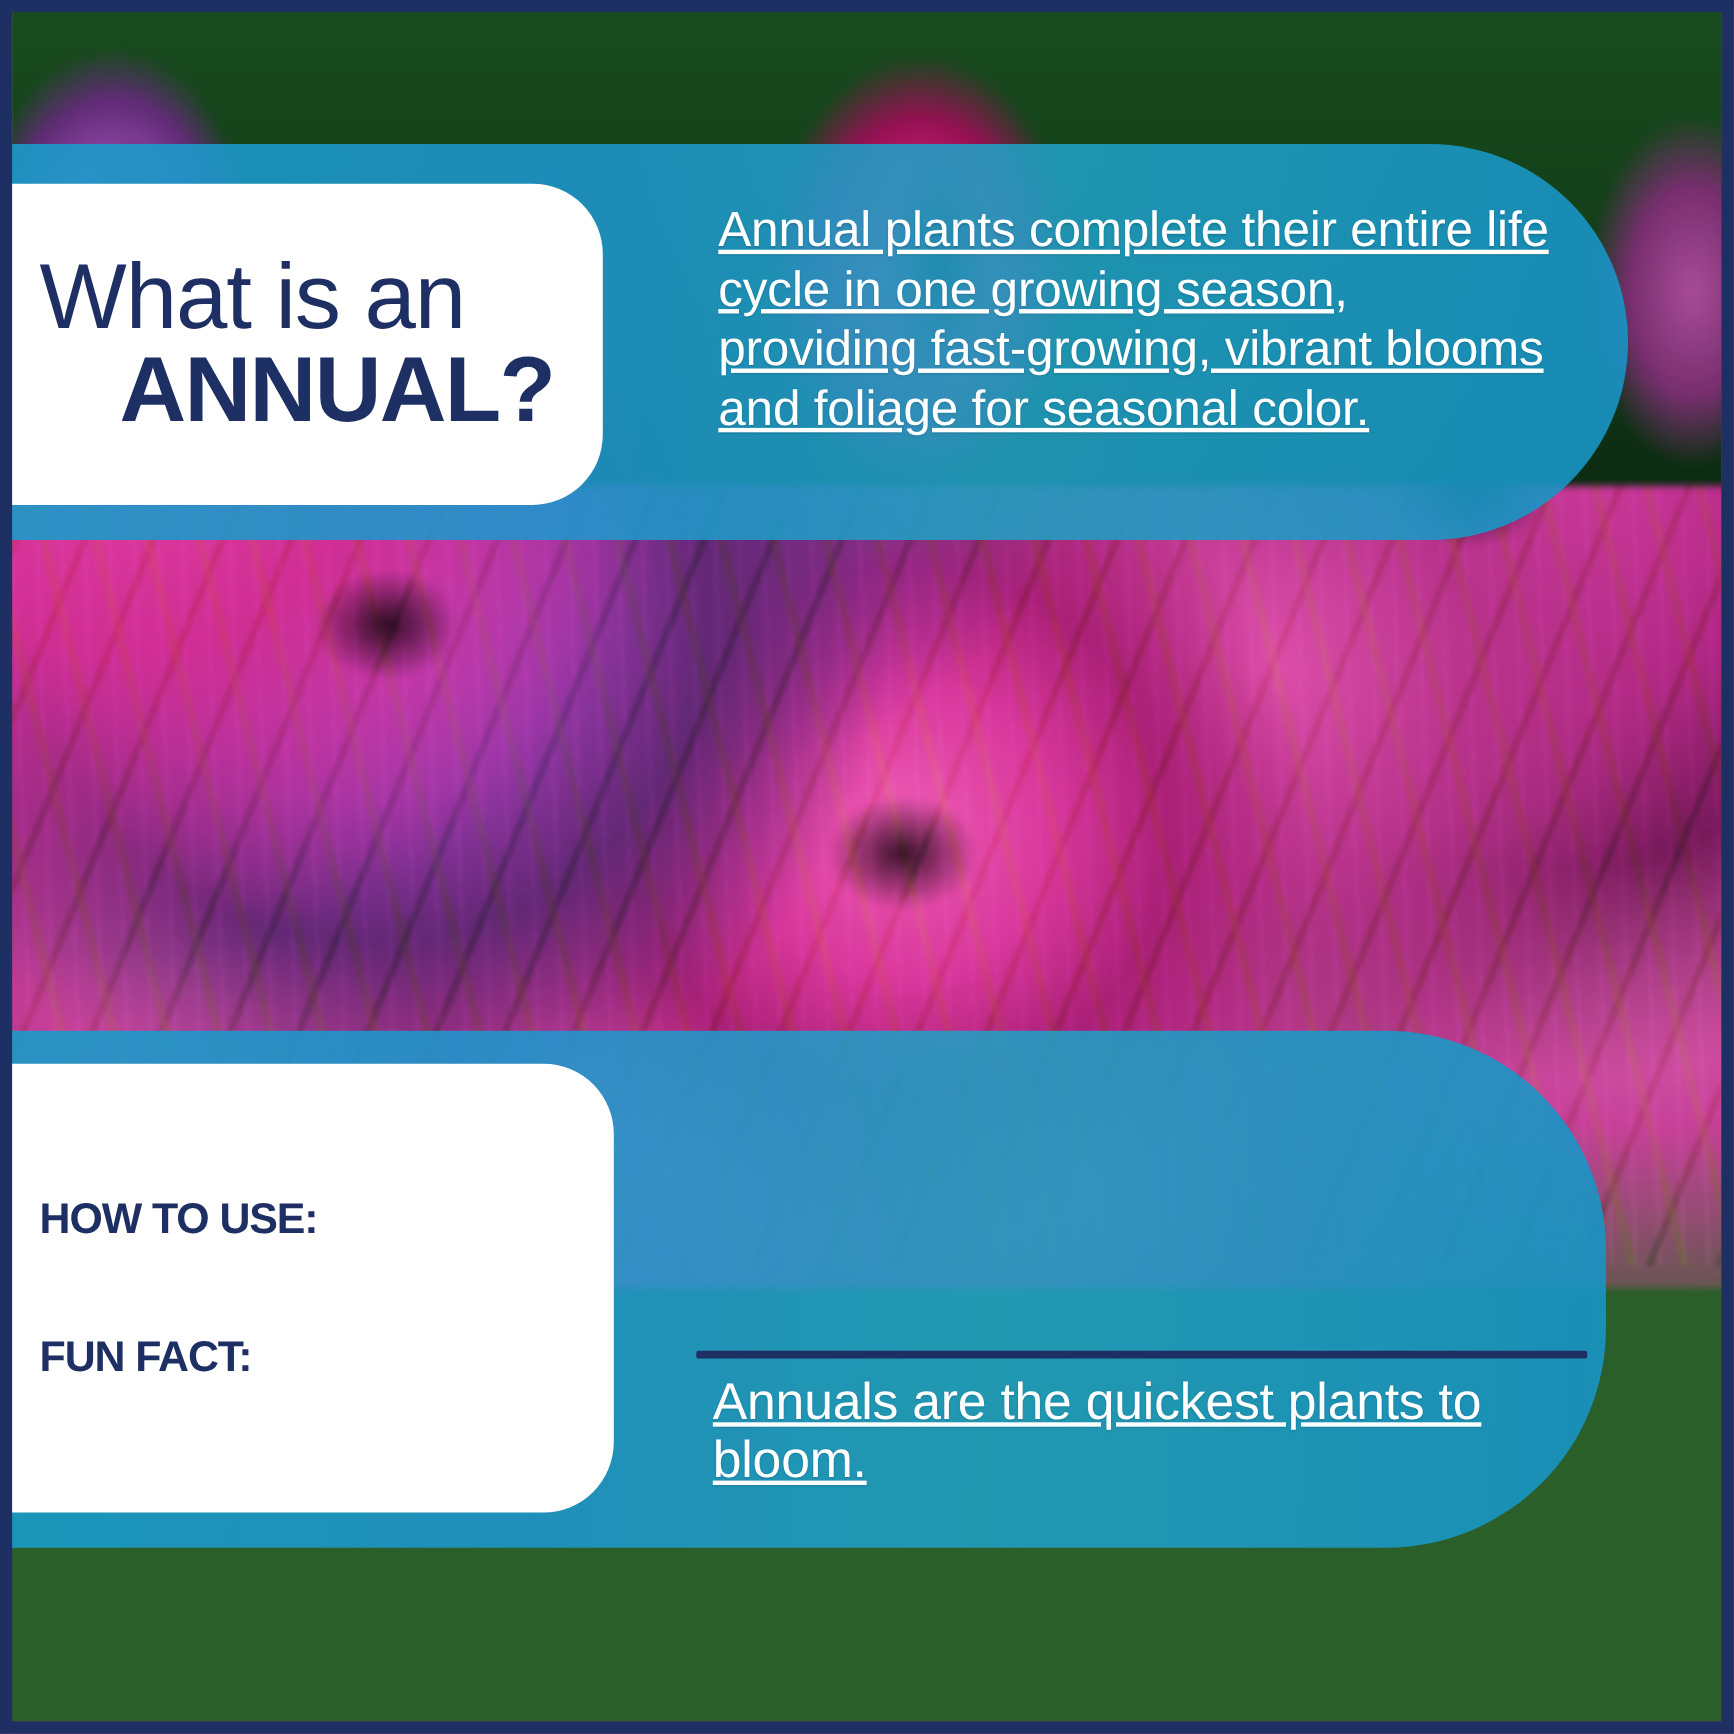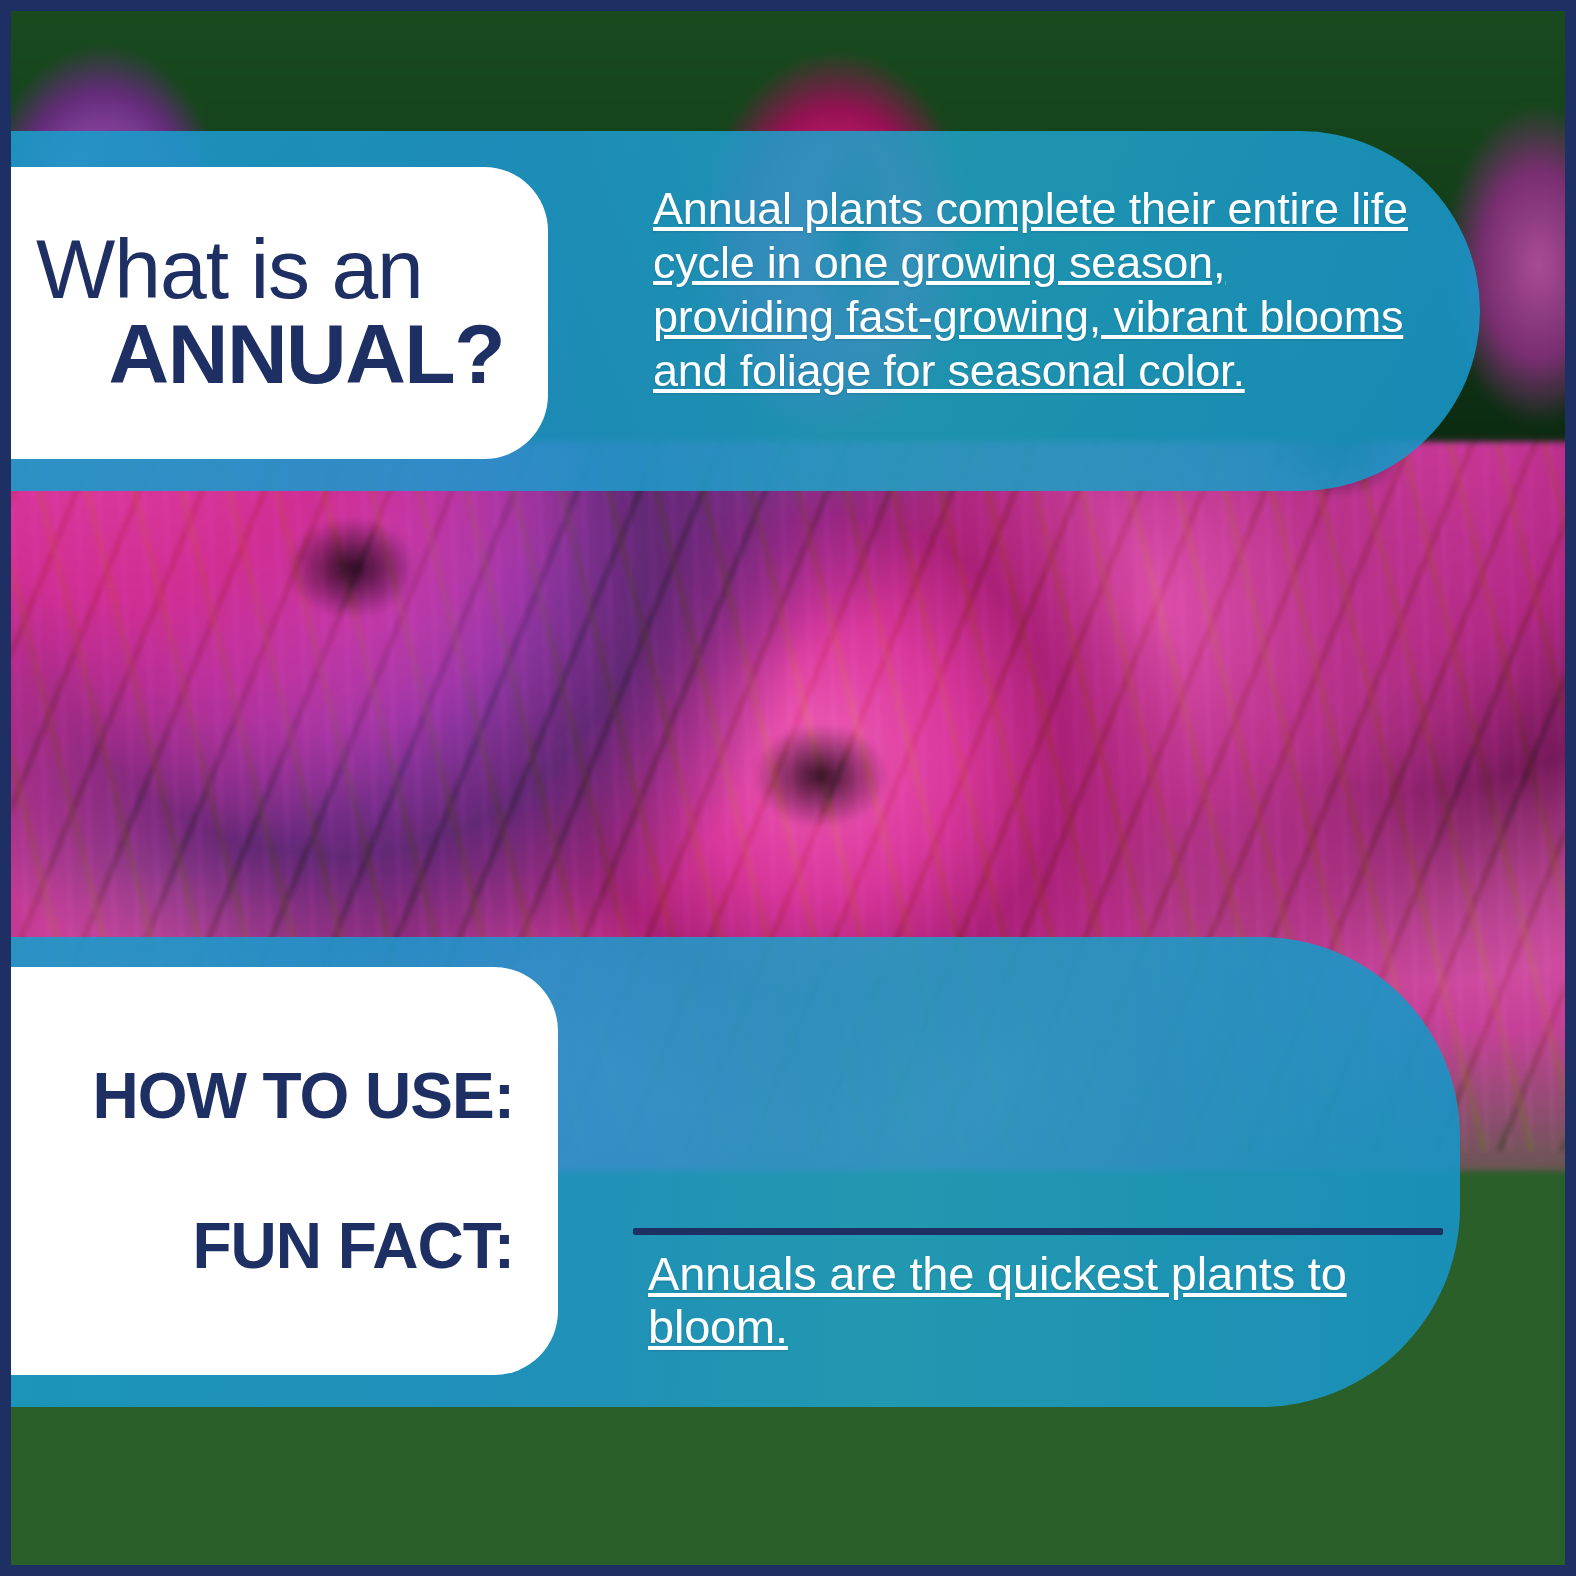--- a/index.html
+++ b/index.html
@@ -145,24 +145,23 @@
     color:#1e2f63;
     font-size:84px;
     font-weight:800;
     letter-spacing:-1.5px;
     line-height:1.05;
     text-align:right;
   }
 
   .section-label {
     color:#1e2f63;
-    font-size:64px;
+    font-size:39px;
     font-weight:800;
     letter-spacing:-1px;
-    text-align:right;
     line-height:1;
   }
   #label-how { margin-top:18px; }
   #label-fun { margin-top:86px; margin-bottom:18px; }
 
   .band-text {
     position:absolute;
     color:#ffffff;
     font-size:45px;
     font-weight:400;

